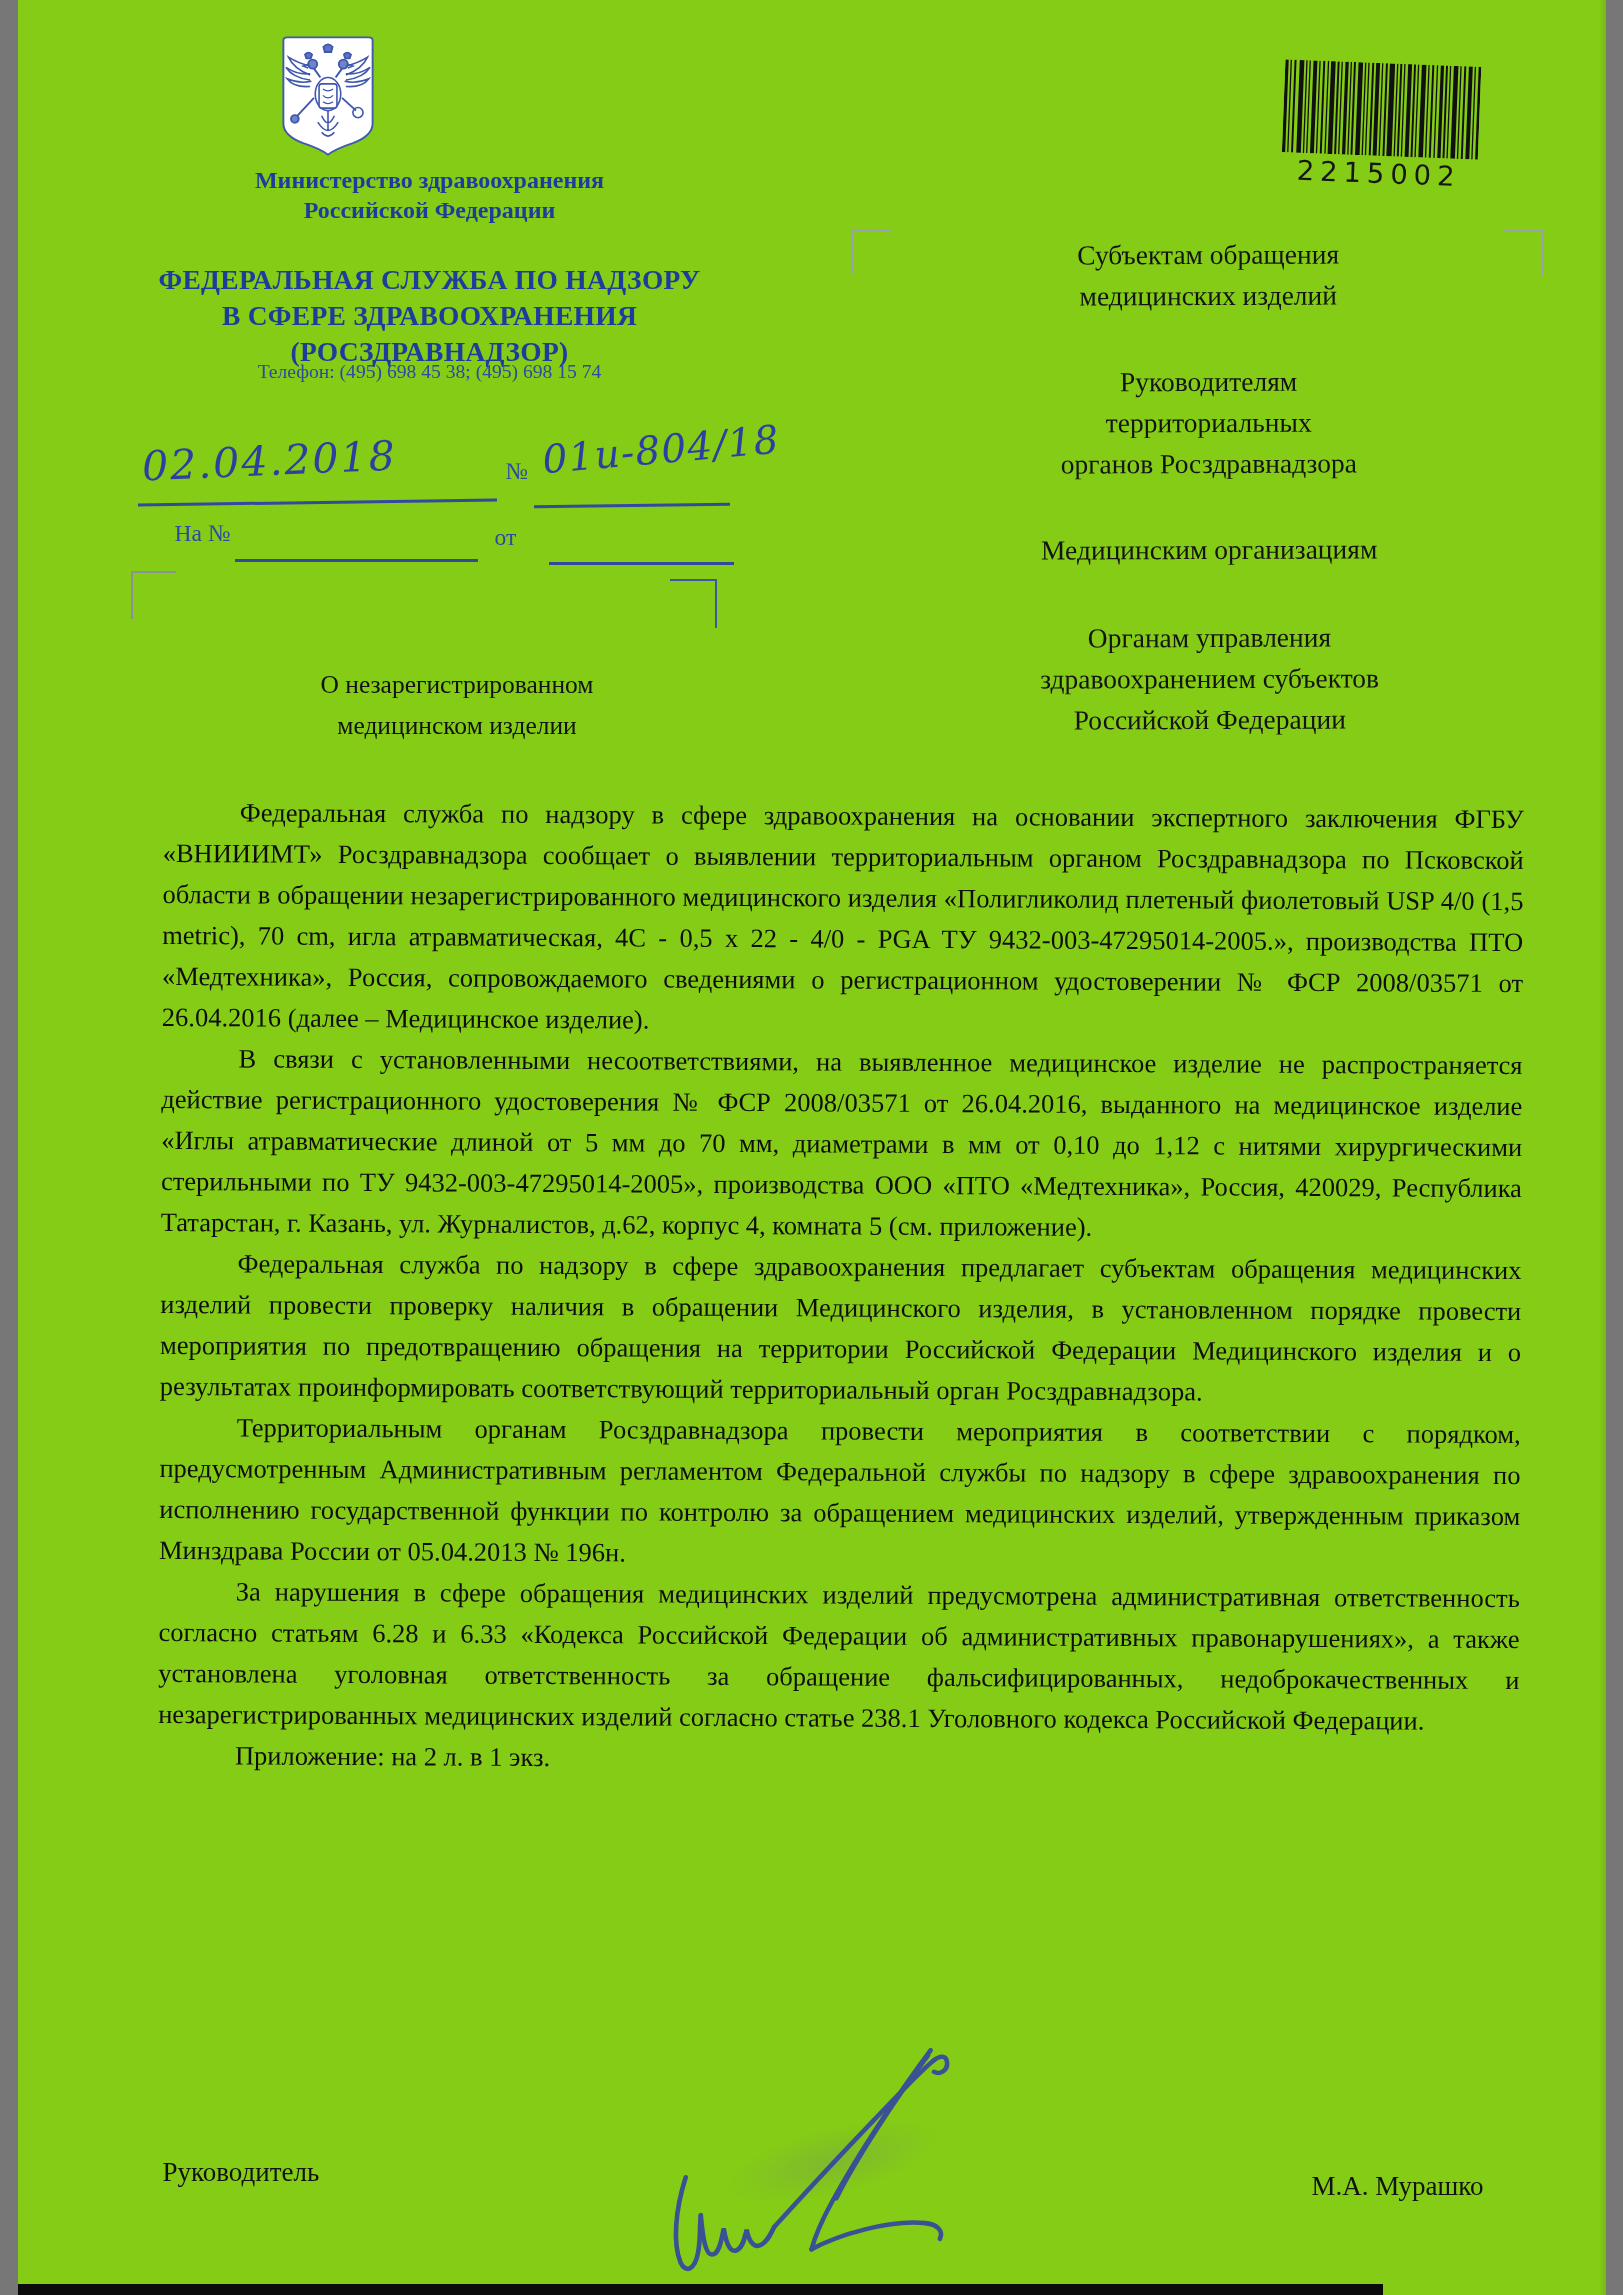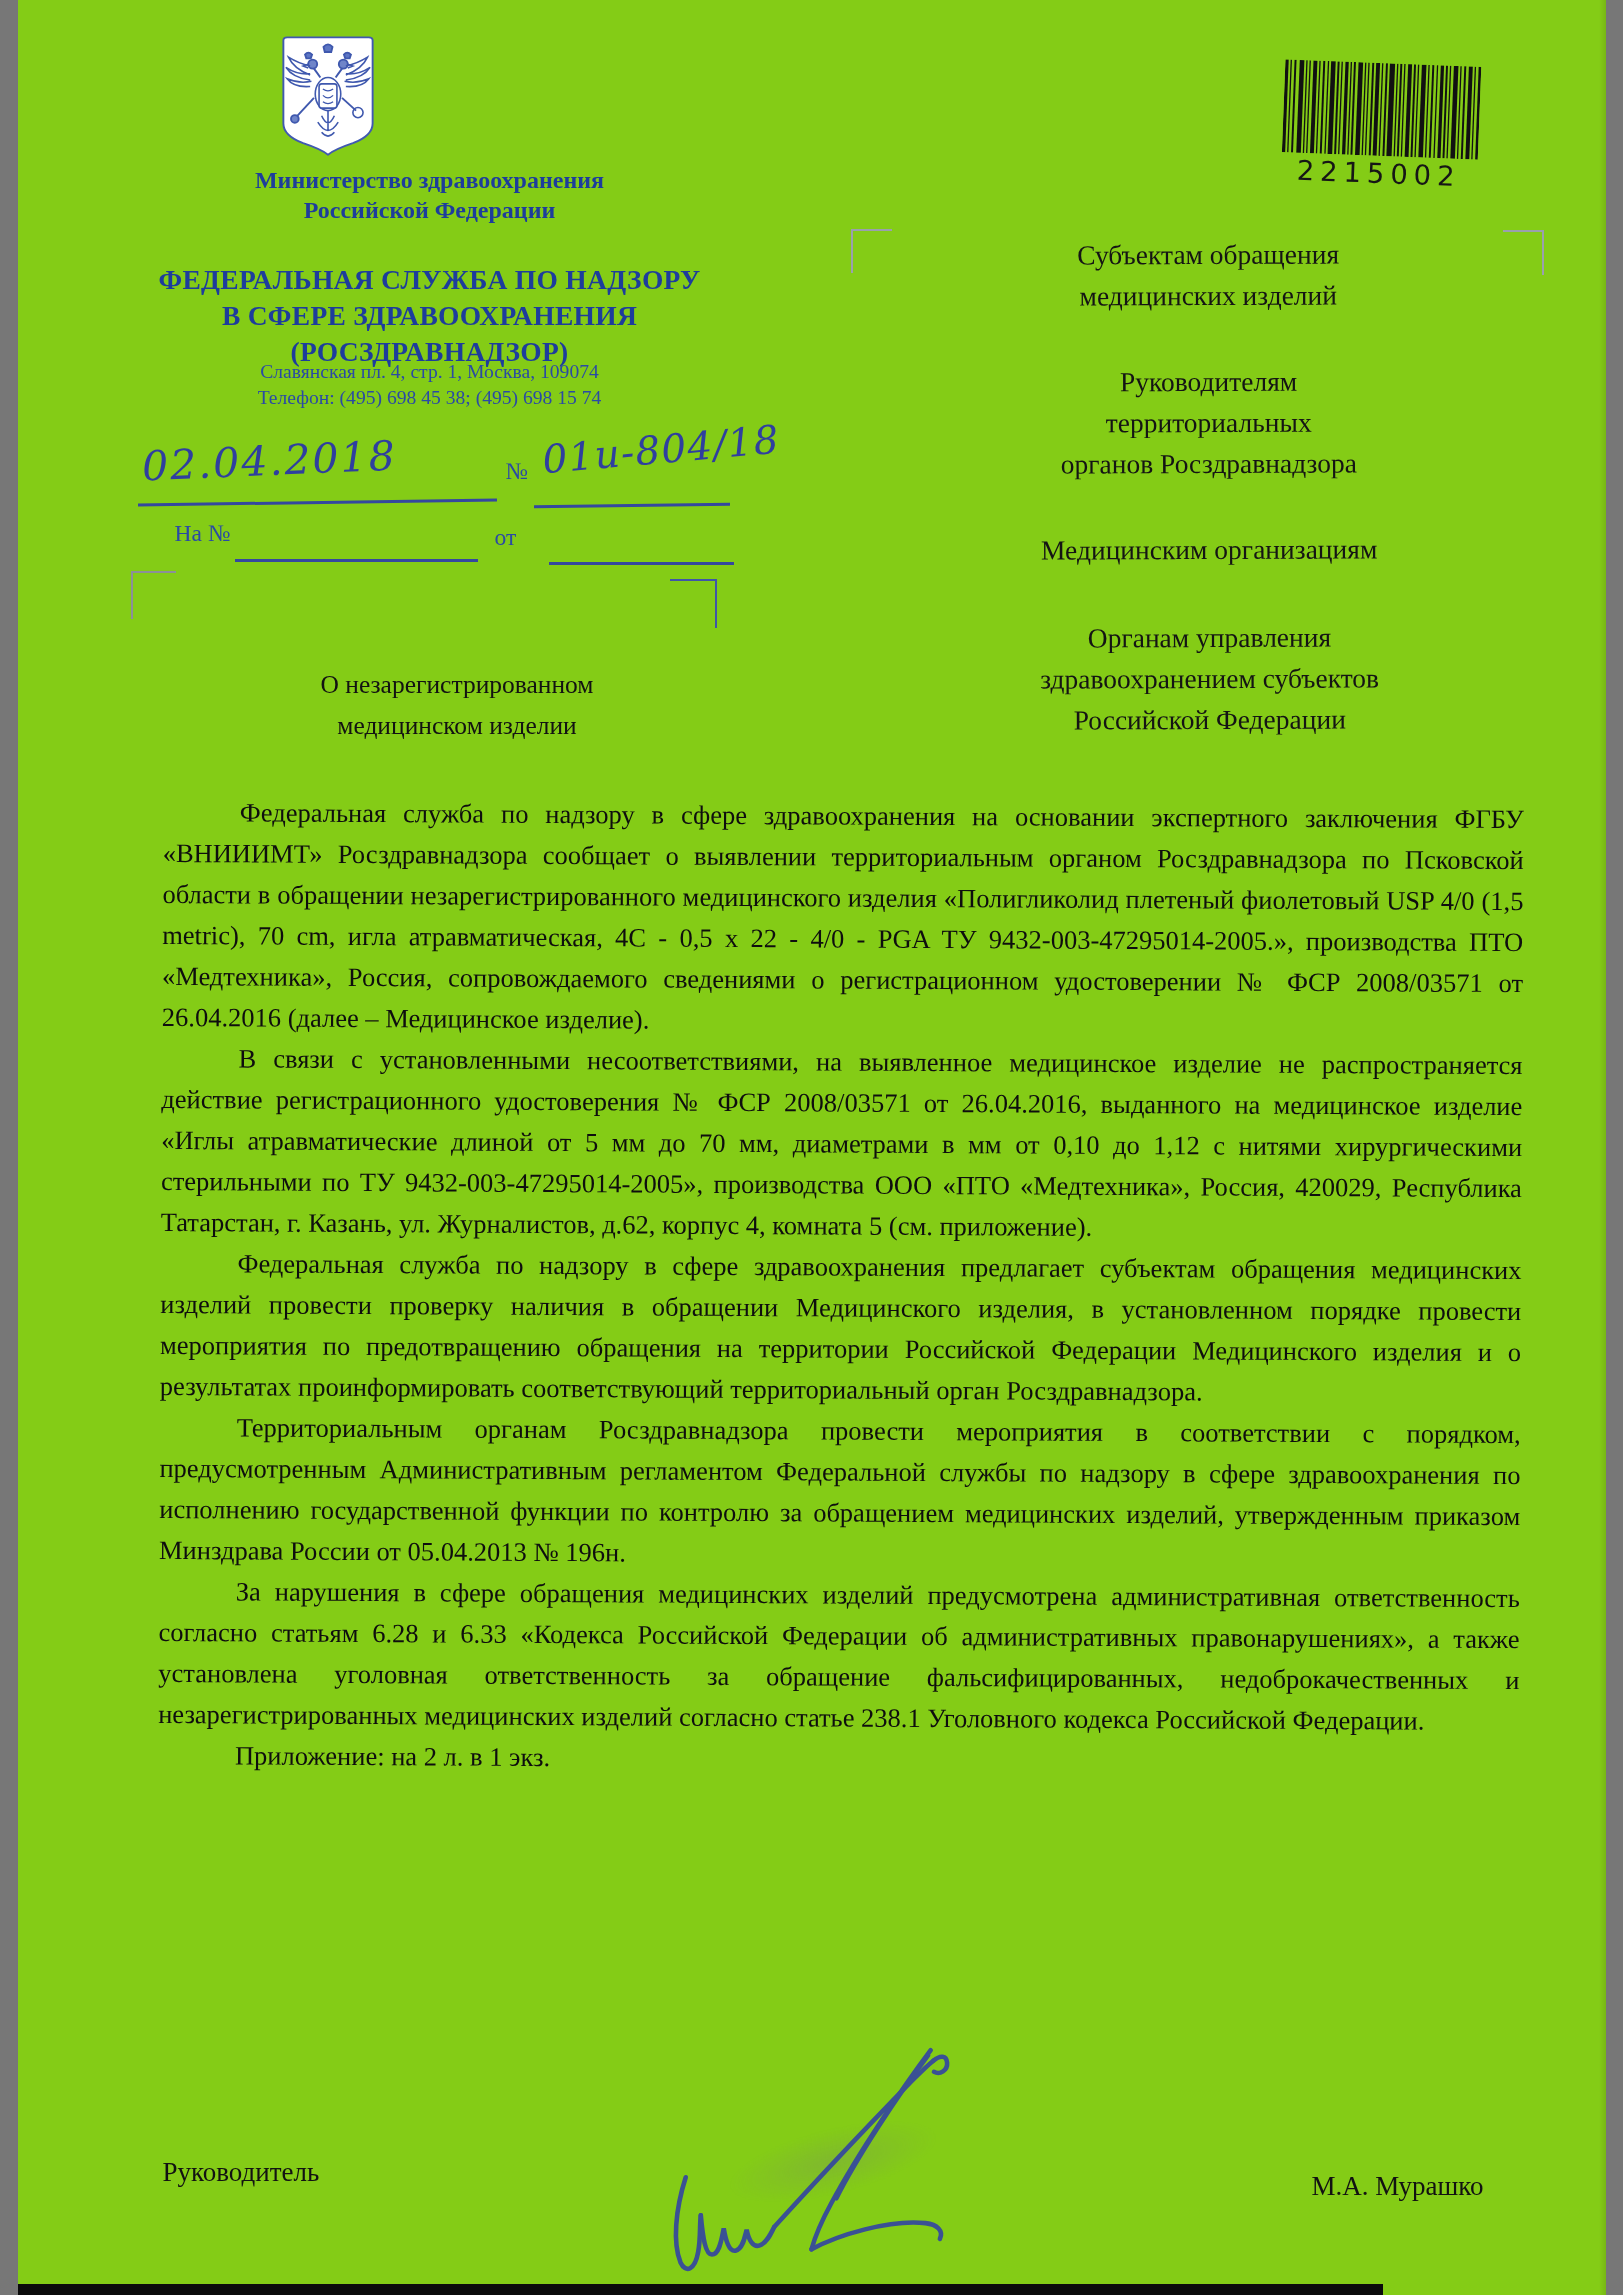--- a/index.html
+++ b/index.html
@@ -108,21 +108,20 @@
     <div class="ministry">
       <div>Министерство здравоохранения</div>
       <div>Российской Федерации</div>
     </div>
     <div class="agency">
       <div>ФЕДЕРАЛЬНАЯ СЛУЖБА ПО НАДЗОРУ</div>
       <div>В СФЕРЕ ЗДРАВООХРАНЕНИЯ</div>
       <div>(РОСЗДРАВНАДЗОР)</div>
     </div>
     <div class="addr">
-      <div>Славянская пл. 4, стр. 1, Москва, 109074</div>
       <div>Телефон: (495) 698 45 38; (495) 698 15 74</div>
     </div>
   </div>
 
   <span class="hw hw-date">02.04.2018</span>
   <span class="numero">№</span>
   <span class="hw hw-num">01и-804/18</span>
   <div class="u1"></div>
   <div class="u2"></div>
   <span class="replyrow lbl-na" style="position:absolute;">На №</span>

